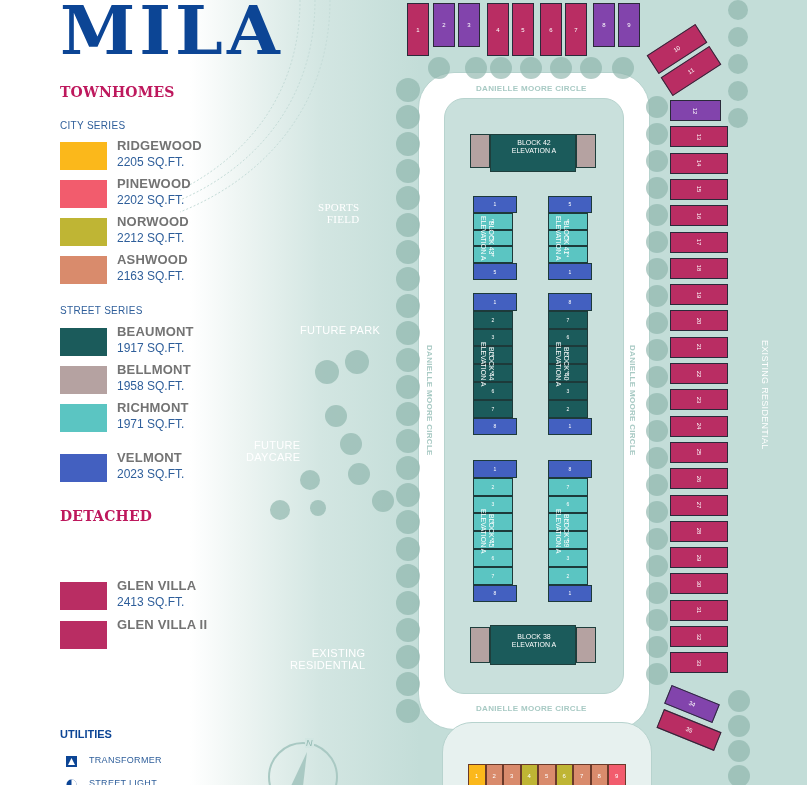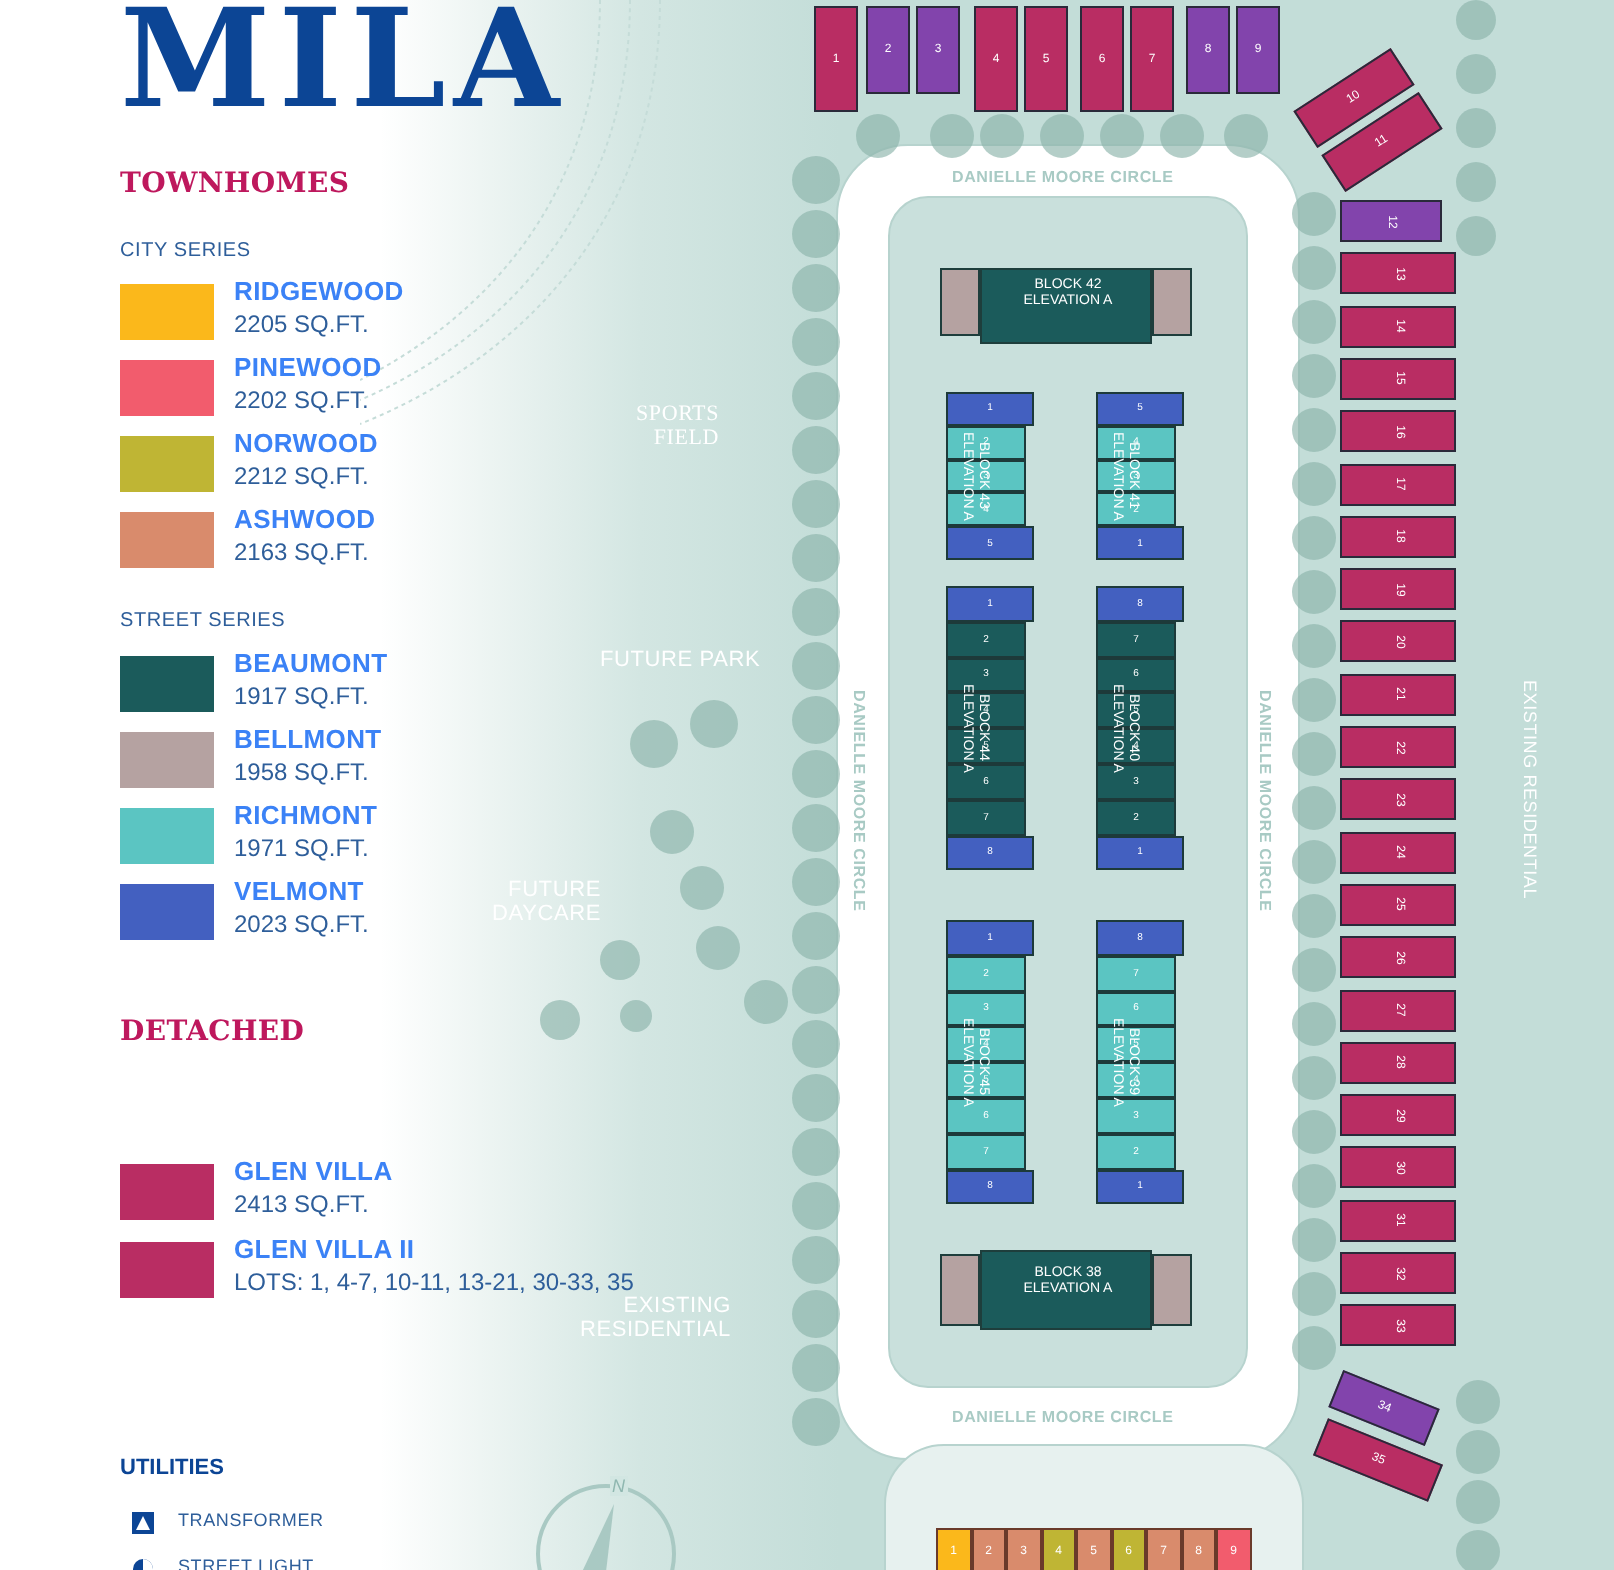--- a/index.html
+++ b/index.html
@@ -25,21 +25,21 @@
     color: #be185d; letter-spacing: 0.2px;
   }
   .series-label {
     position: absolute; left: 60px; font-size: 10px; color: #2e5e9a; letter-spacing: 0.3px;
     font-family: "Liberation Sans", sans-serif;
   }
   .legend-item { position: absolute; left: 60px; height: 34px; width: 280px; }
   .swatch { position: absolute; left: 0; top: 4px; width: 47px; height: 28px; }
   .item-name {
     position: absolute; left: 57px; top: 0;
-    font-family: "Liberation Sans", sans-serif; font-weight: bold; font-size: 13px; color: #3b82f6;
+    font-family: "Liberation Sans", sans-serif; font-weight: bold; font-size: 13px; color: #737373;
     letter-spacing: 0.2px;
   }
   .item-sqft {
     position: absolute; left: 57px; top: 17px;
     font-family: "Liberation Sans", sans-serif; font-size: 12px; color: #2e5e9a; white-space: nowrap;
   }
   .util-head { position: absolute; left: 60px; top: 728px; font-family: "Liberation Sans", sans-serif; font-weight: bold; font-size: 11px; color: #0c4595; }
   .util-item { position: absolute; left: 66px; height: 14px; width: 200px; }
   .util-icon { position: absolute; left: 0; top: 1px; width: 11px; height: 11px; }
   .util-label { position: absolute; left: 23px; top: 0; font-family: "Liberation Sans", sans-serif; font-size: 9px; color: #2e5e9a; letter-spacing: 0.3px; }
@@ -548,37 +548,36 @@
   <div class="legend-item" style="top:362px;">
     <div class="swatch" style="background:#b5a2a1"></div>
     <div class="item-name">BELLMONT</div>
     <div class="item-sqft">1958 SQ.FT.</div>
   </div>
   <div class="legend-item" style="top:400px;">
     <div class="swatch" style="background:#5bc5c2"></div>
     <div class="item-name">RICHMONT</div>
     <div class="item-sqft">1971 SQ.FT.</div>
   </div>
-  <div class="legend-item" style="top:438px;padding-left:12px;">
+  <div class="legend-item" style="top:450px;padding-left:12px;">
     <div class="swatch" style="background:#4360c0"></div>
     <div class="item-name">VELMONT</div>
     <div class="item-sqft">2023 SQ.FT.</div>
   </div>
 
   <div class="section-head" style="top:508px;">DETACHED</div>
 
   <div class="legend-item" style="top:578px;">
     <div class="swatch" style="background:#b92d63"></div>
     <div class="item-name">GLEN VILLA</div>
     <div class="item-sqft">2413 SQ.FT.</div>
   </div>
   <div class="legend-item" style="top:617px;">
     <div class="swatch" style="background:#b92d63"></div>
     <div class="item-name">GLEN VILLA II</div>
-    <div class="item-sqft">LOTS: 1, 4-7, 10-11, 13-21, 30-33, 35</div>
   </div>
 
   <div class="util-head">UTILITIES</div>
   <div class="util-item" style="top:755px;">
     <svg class="util-icon" viewBox="0 0 11 11">
       <rect x="0" y="0" width="11" height="11" fill="#0c4595"></rect>
       <polygon points="5.5,2 9,9 2,9" fill="#ffffff"></polygon>
     </svg>
     <div class="util-label">TRANSFORMER</div>
   </div>

